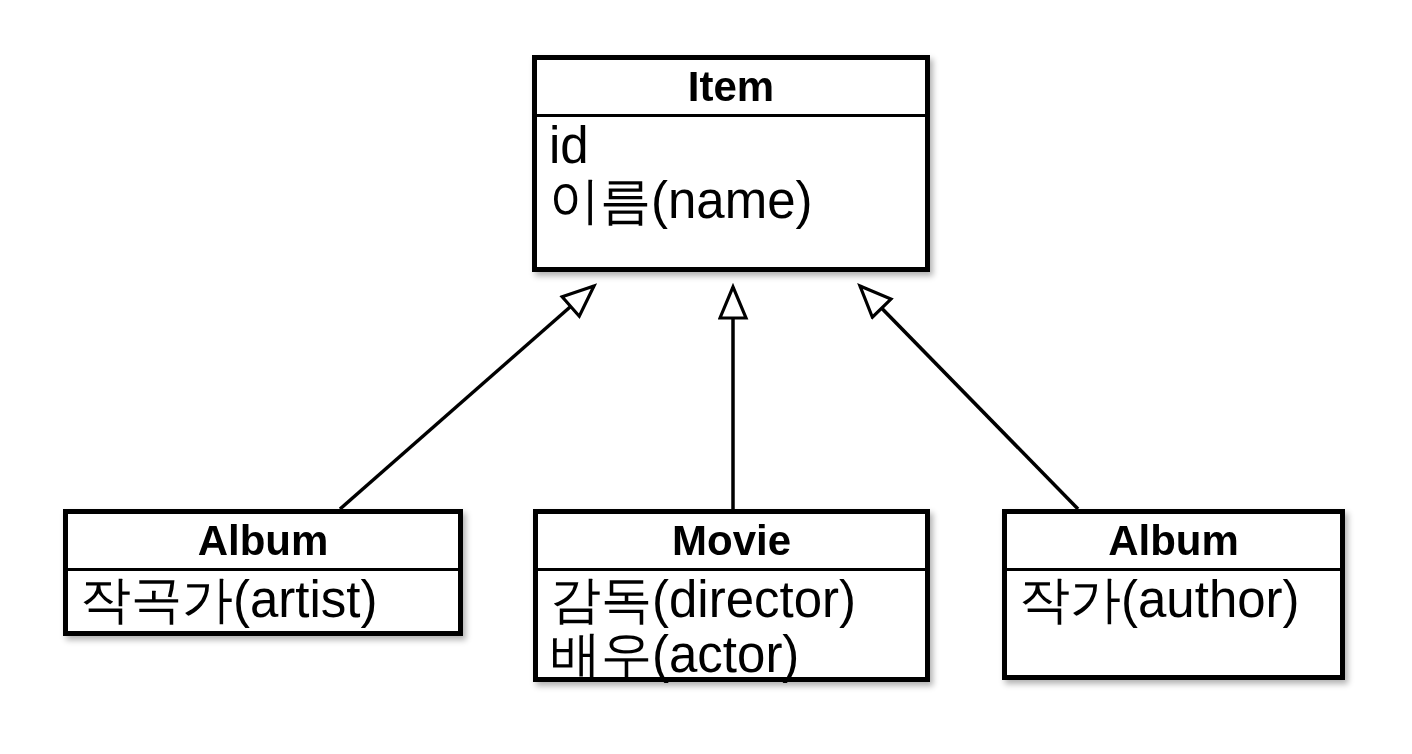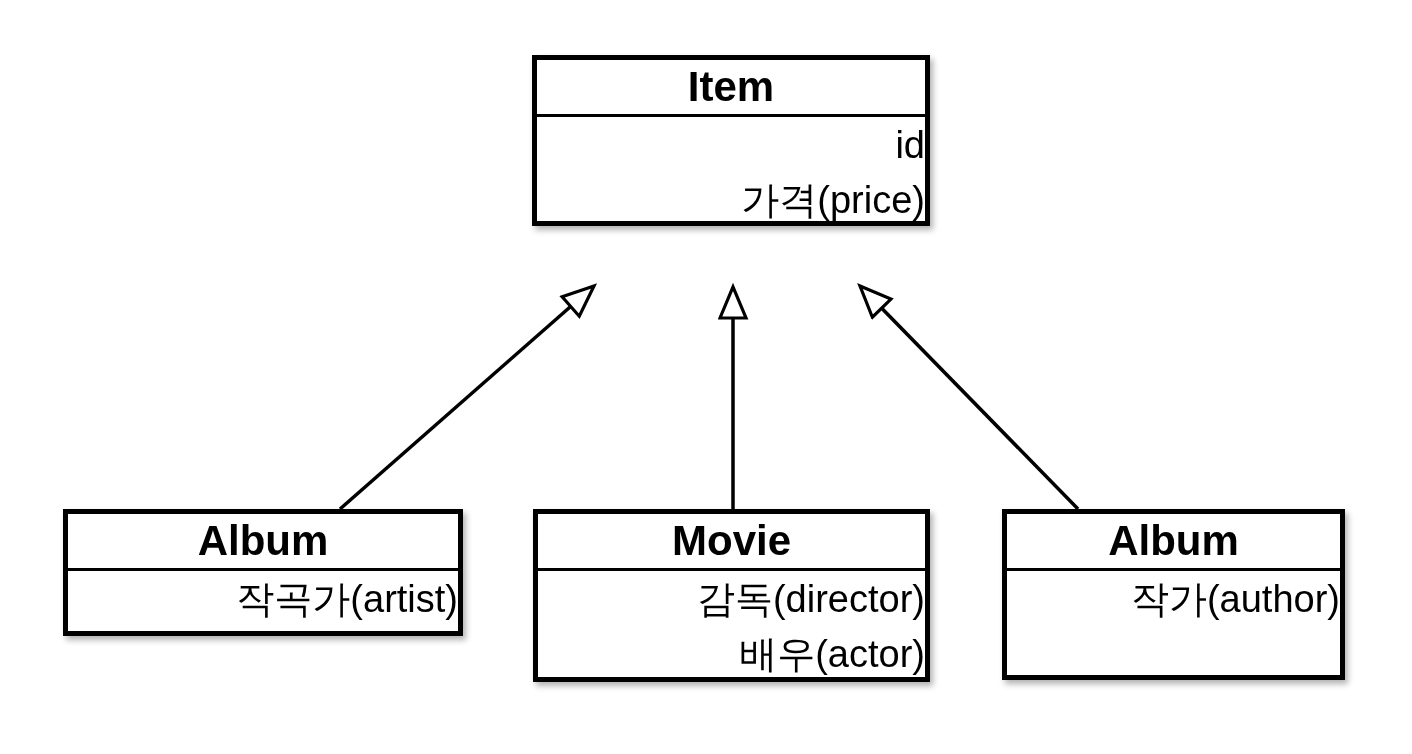--- a/index.html
+++ b/index.html
@@ -35,29 +35,28 @@
     border-bottom: 3px solid #000000;
     text-align: center;
     font-weight: bold;
     font-size: 42px;
     color: #000000;
     white-space: nowrap;
     overflow: hidden;
   }
   .class-attrs {
     padding: 1px 0 4px 12px;
-    font-size: 38px;
+    font-size: 51px;
     line-height: 55px;
     color: #000000;
     white-space: nowrap;
     overflow: hidden;
-    text-align: right;
   }
   
-  #box-item  { left: 532px;  top: 55px;  width: 398px; height: 171px; }
+  #box-item  { left: 532px;  top: 55px;  width: 398px; height: 217px; }
   #box-album { left: 63px;   top: 509px; width: 400px; height: 127px; }
   #box-movie { left: 533px;  top: 509px; width: 397px; height: 173px; }
   #box-book  { left: 1002px; top: 509px; width: 343px; height: 171px; }
 </style>
 </head>
 <body>
 
 <div class="canvas">
 
   <svg class="arrow-layer" viewBox="0 0 1412 754" xmlns="http://www.w3.org/2000/svg">
@@ -68,21 +67,21 @@
     </defs>
     <line x1="340" y1="509" x2="594" y2="286" stroke="#000000" stroke-width="3.5" marker-end="url(#hollow-triangle)"></line>
     <line x1="733" y1="509" x2="733" y2="287" stroke="#000000" stroke-width="3.5" marker-end="url(#hollow-triangle)"></line>
     <line x1="1078" y1="509" x2="860" y2="286" stroke="#000000" stroke-width="3.5" marker-end="url(#hollow-triangle)"></line>
   </svg>
 
   <div class="class-box" id="box-item">
     <div class="class-title">Item</div>
     <div class="class-attrs">
       <div>id</div>
-      <div>가격(price)</div>
+      <div>이름(name)</div>
     </div>
   </div>
 
   <div class="class-box" id="box-album">
     <div class="class-title">Album</div>
     <div class="class-attrs">
       <div>작곡가(artist)</div>
     </div>
   </div>
 

